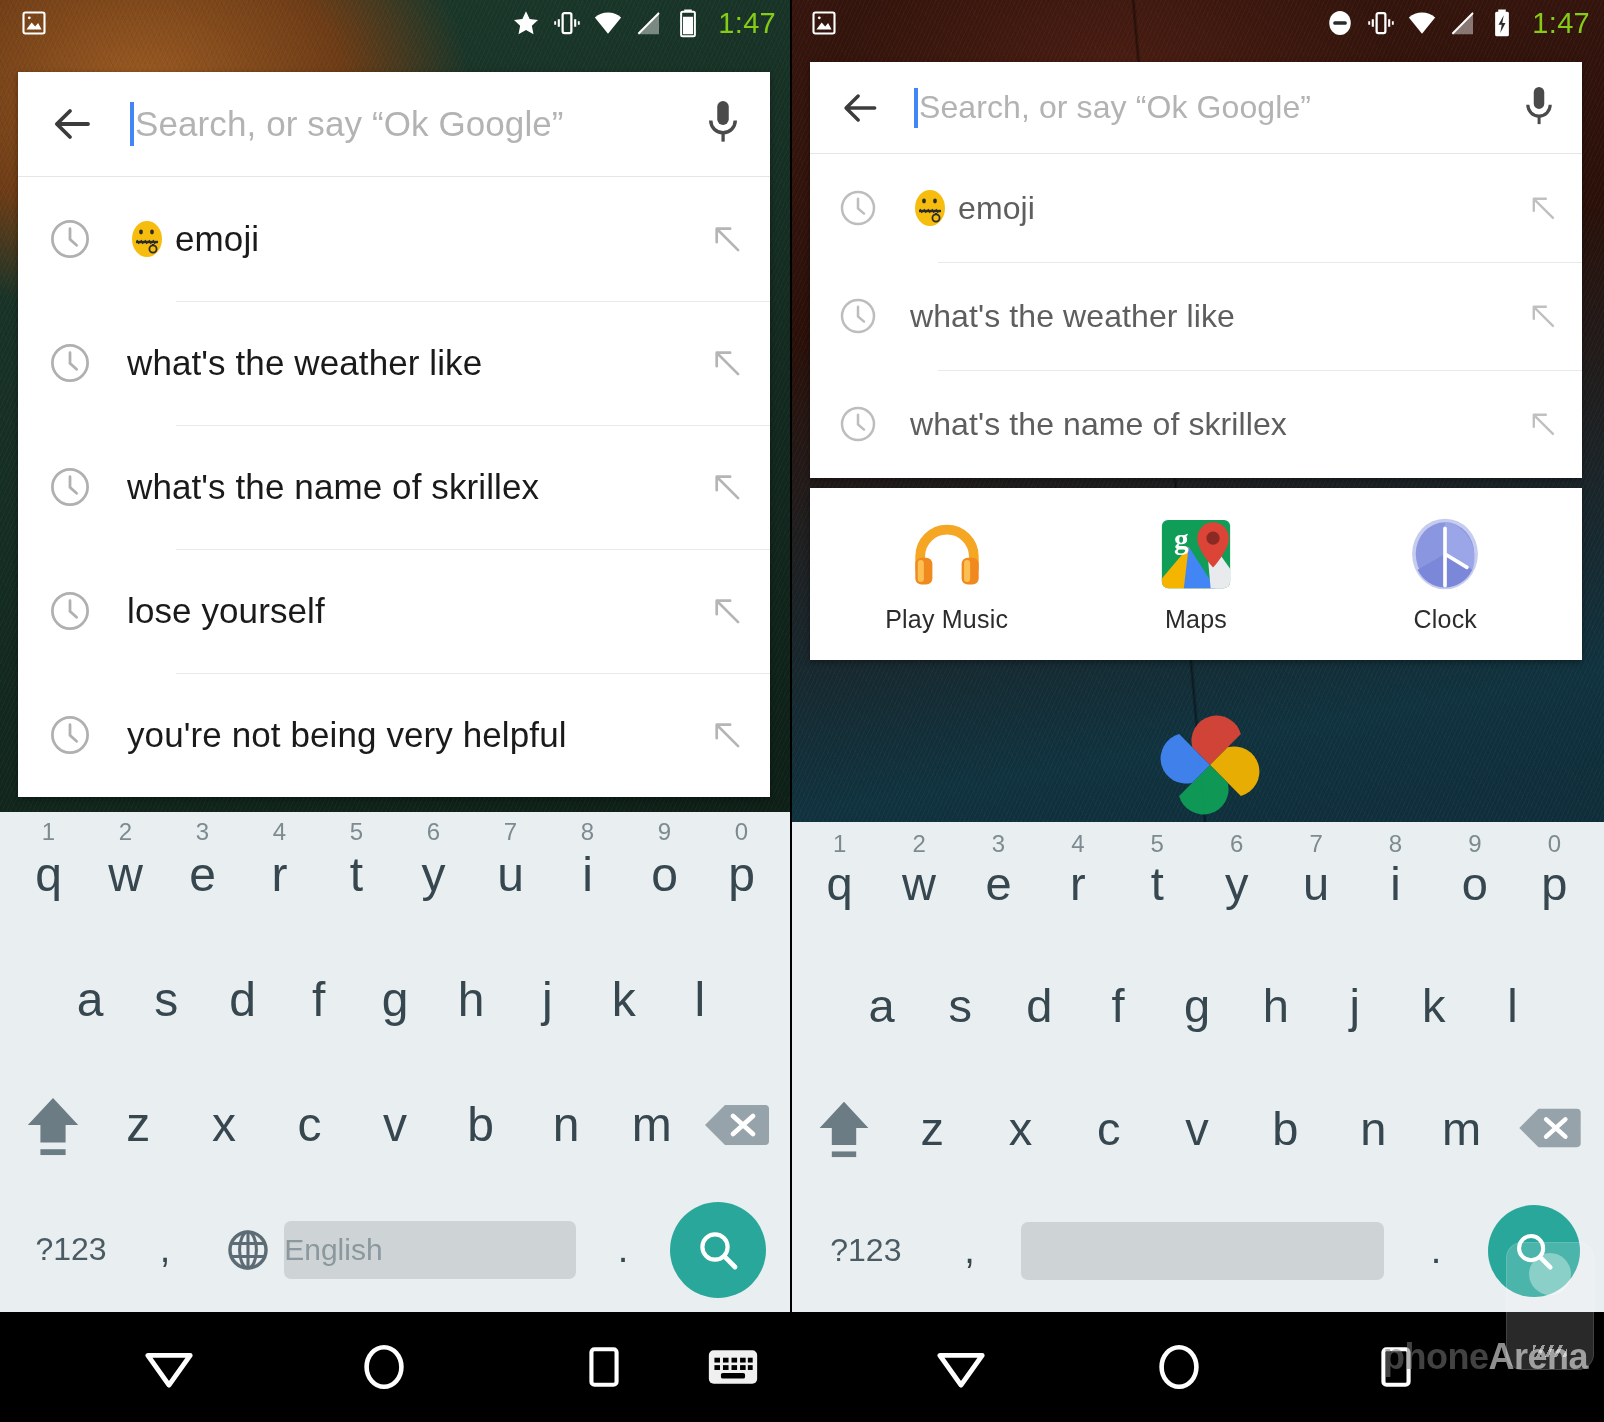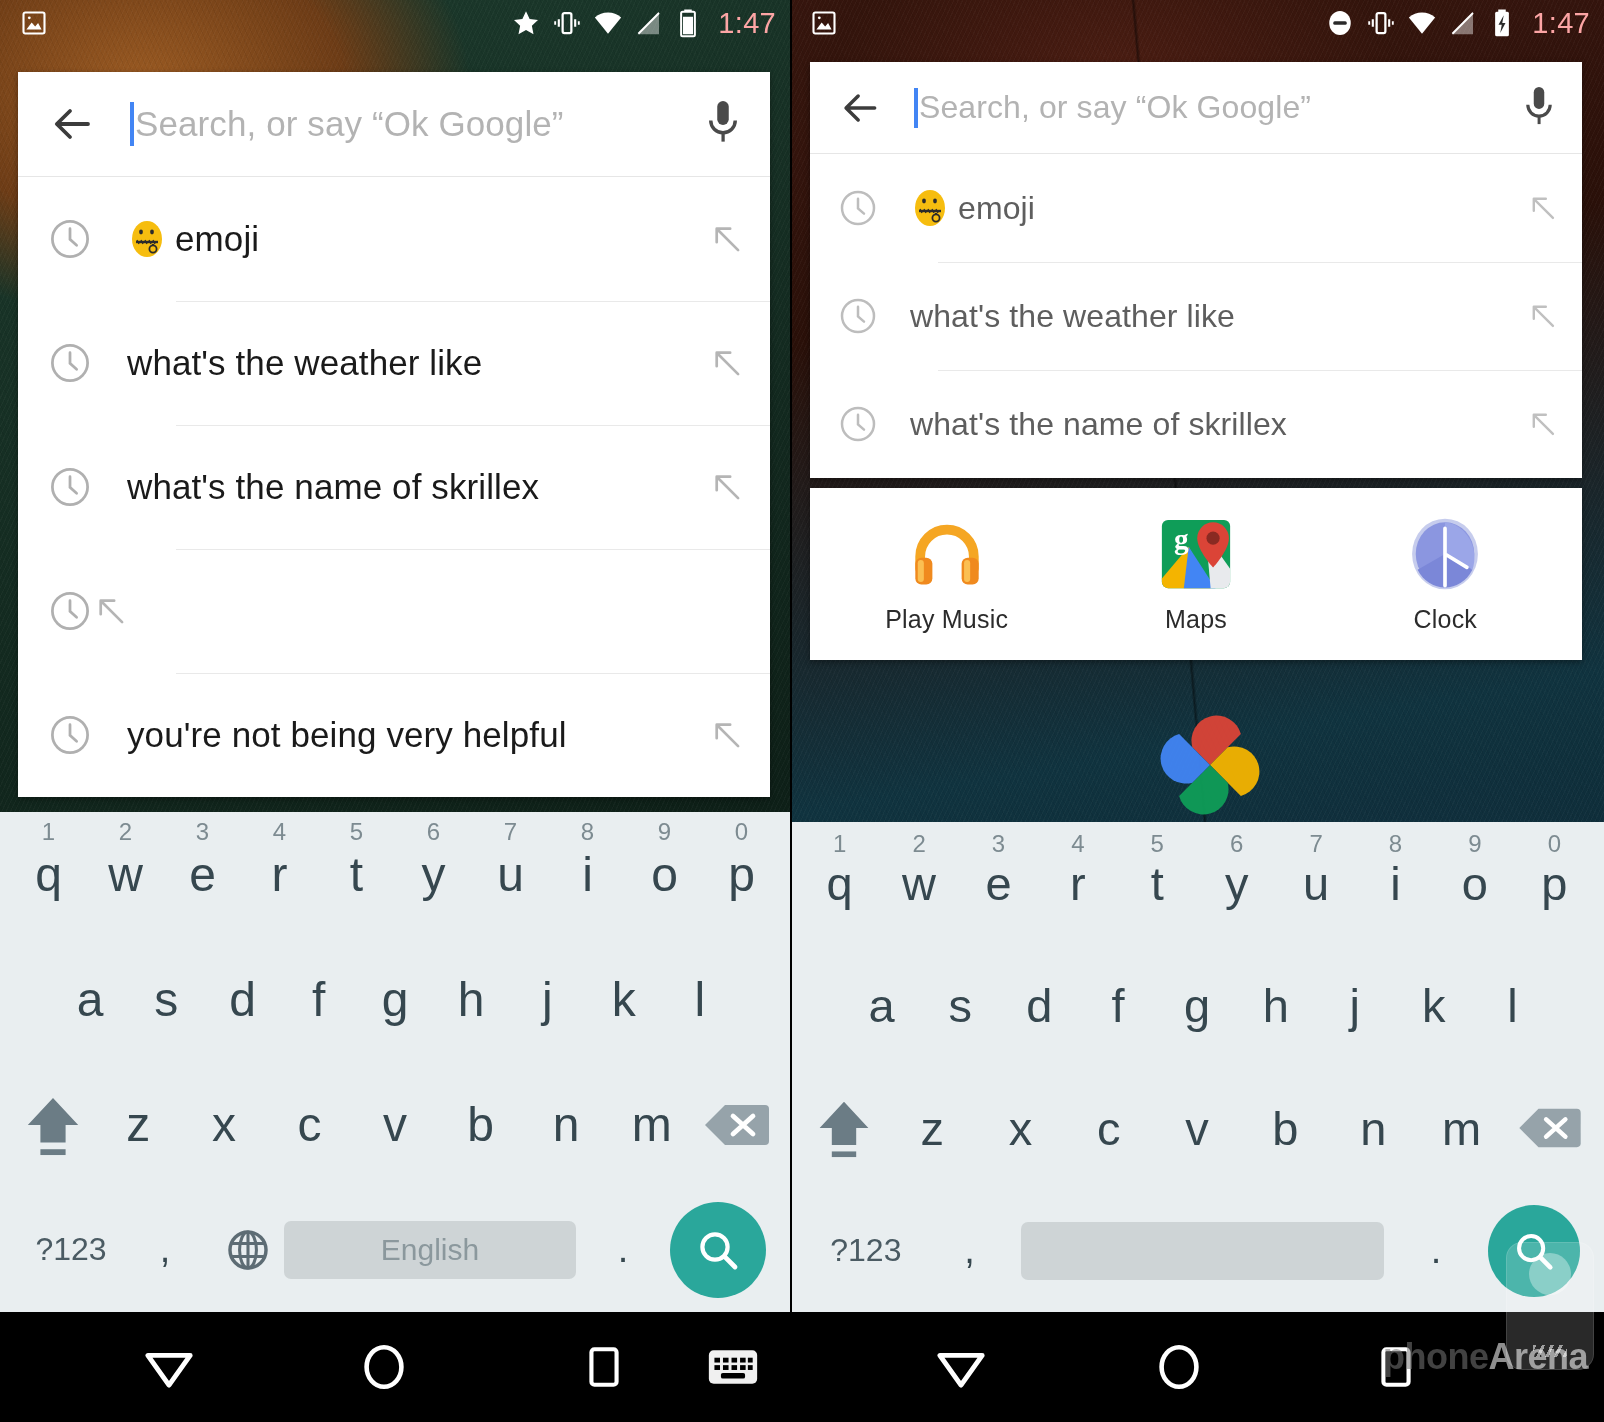--- a/index.html
+++ b/index.html
@@ -43,21 +43,21 @@
       linear-gradient(150deg, rgba(0,0,0,0) 69.6%, rgba(0,0,0,0.3) 69.85%, rgba(0,0,0,0) 70.1%);
   }
   .photos-logo {
     position: absolute; left: 368px; top: 713px; width: 104px; height: 104px; opacity: .95;
   }
 
   
   .statusbar {
     position: absolute; top: 0; left: 0; right: 0; height: 46px;
     display: flex; align-items: center; padding: 0 14px 0 20px;
-    color: #fca5a5; z-index: 40; text-align: center;
+    color: #84cc16; z-index: 40; text-align: center;
   }
   .status-left { display: flex; align-items: center; gap: 10px; }
   .status-right { margin-left: auto; display: flex; align-items: center; gap: 11px; }
   .status-time { font-size: 29px; font-weight: 400; letter-spacing: .3px; margin-left: 6px; }
   .sicon { display: block; }
 
   
   .search-card {
     position: absolute; background: #fff; z-index: 30;
     box-shadow: 0 2px 6px rgba(0,0,0,.38);
@@ -142,21 +142,21 @@
   }
   .key-num { font-size: 24px; color: #7d8b91; position: absolute; top: 6px; }
   .screen.right .key-num { top: 8px; }
   .key-char { font-size: 48px; color: #36474f; font-weight: 400; line-height: 1; }
   .screen.right .key-char { font-size: 47px; }
   .key.sym { font-size: 32px; color: #4b5b63; }
   .key-comma, .key-period { font-size: 38px; color: #36474f; }
   .shift-key svg, .backspace-key svg { display: block; }
   .space-key {
     flex: 3.1; height: 58px; background: #ced4d6; border-radius: 7px;
-    display: flex; align-items: center; justify-content: center;
+    display: flex; align-items: center; 
     font-size: 30px; color: #8b989d;
   }
   .screen.right .space-key { flex: 3.5; }
   .globe-key { width: 72px; flex: none; display: flex; align-items: center; justify-content: center; }
   .enter-key {
     width: 96px; height: 96px; flex: none; border-radius: 50%;
     background: #2aa79b; display: flex; align-items: center; justify-content: center;
   }
   .screen.right .enter-key { width: 92px; height: 92px; }
 
@@ -307,20 +307,23 @@
           <svg class="arrow-ul" viewBox="0 0 24 24">
             <path d="M5.5 5.5 L5.5 14 M5.5 5.5 L14 5.5 M5.5 5.5 L19 19" fill="none" stroke="#b5b5b5" stroke-width="1.7" stroke-linecap="round"></path>
           </svg>
         </div>
 
         <div class="suggestion">
           <svg class="clock-icon" viewBox="0 0 24 24">
             <circle cx="12" cy="12" r="9.6" fill="none" stroke="#b0b0b0" stroke-width="1.5"></circle>
             <path d="M12 6.4 V12.2 L15.6 15.4" fill="none" stroke="#b0b0b0" stroke-width="1.5" stroke-linecap="round"></path>
           </svg>
+          <div class="sugg-body">
+            <span class="sugg-text">lose yourself</span>
+          </div>
           <svg class="arrow-ul" viewBox="0 0 24 24">
             <path d="M5.5 5.5 L5.5 14 M5.5 5.5 L14 5.5 M5.5 5.5 L19 19" fill="none" stroke="#b5b5b5" stroke-width="1.7" stroke-linecap="round"></path>
           </svg>
         </div>
 
         <div class="suggestion">
           <svg class="clock-icon" viewBox="0 0 24 24">
             <circle cx="12" cy="12" r="9.6" fill="none" stroke="#b0b0b0" stroke-width="1.5"></circle>
             <path d="M12 6.4 V12.2 L15.6 15.4" fill="none" stroke="#b0b0b0" stroke-width="1.5" stroke-linecap="round"></path>
           </svg>

